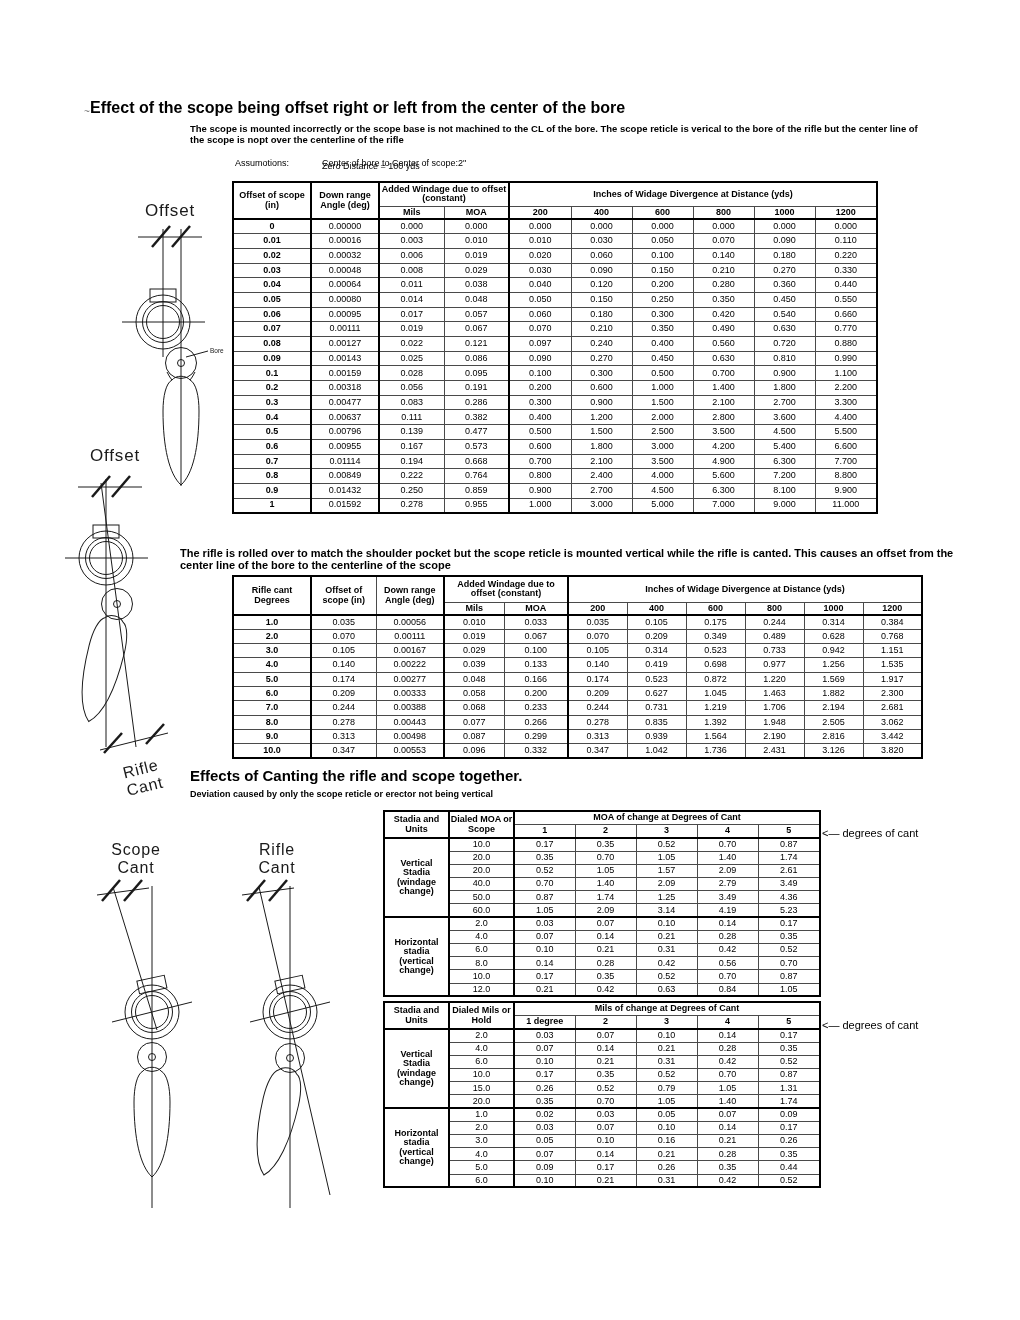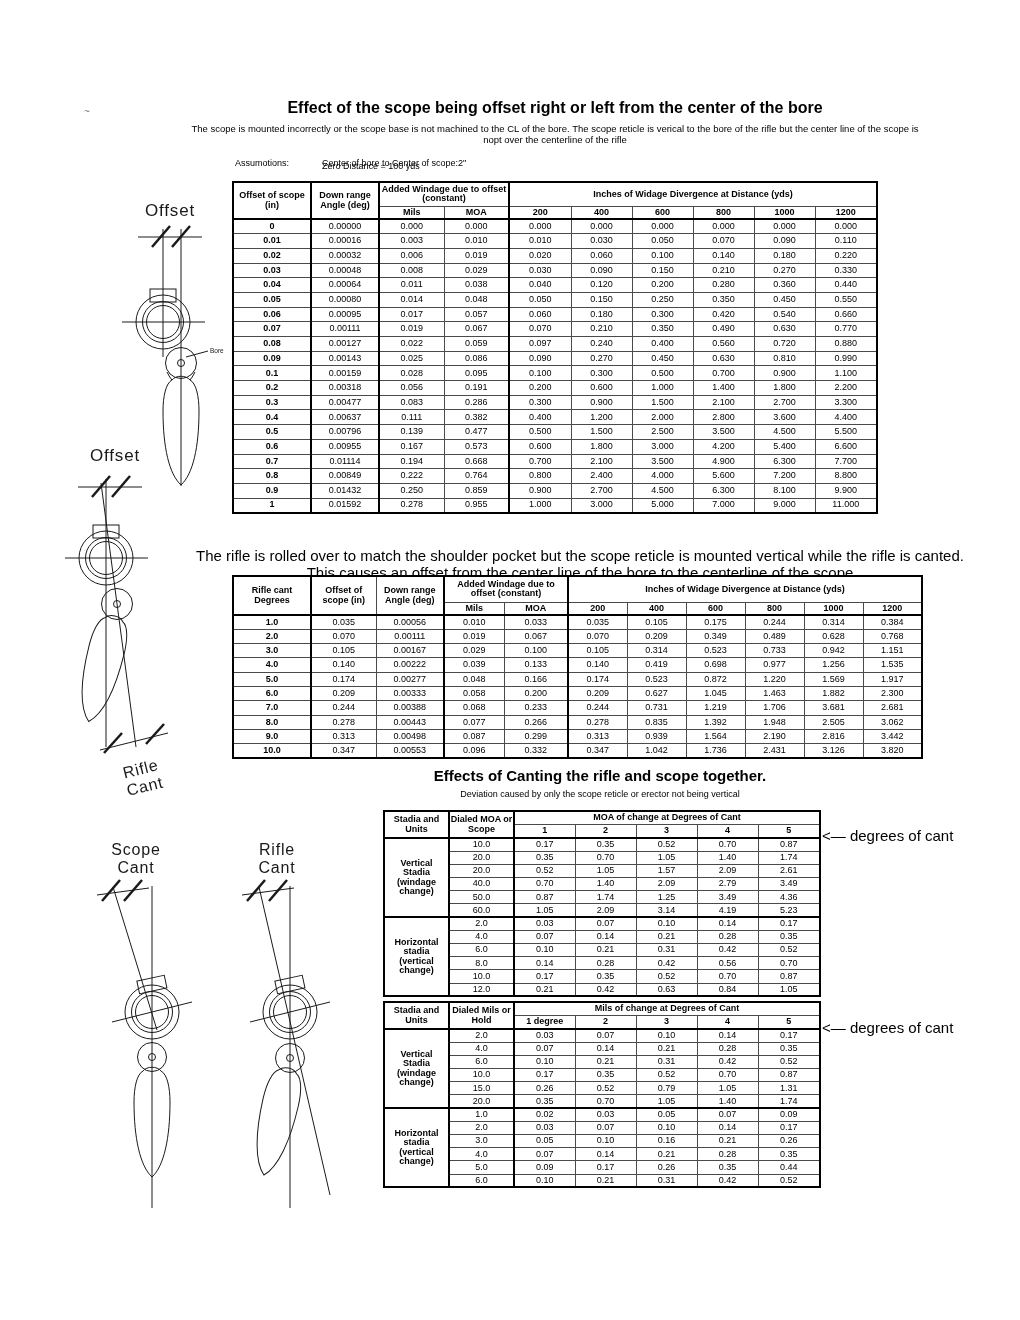--- a/index.html
+++ b/index.html
@@ -1,21 +1,21 @@
 <!DOCTYPE html>
 <html><head>
 <meta charset="utf-8">
 <style>
   *{margin:0;padding:0;box-sizing:border-box}
   html,body{background:#fff}
   #page{position:relative;width:1020px;height:1320px;background:#fff;overflow:hidden;
         font-family:"Liberation Sans",sans-serif;color:#000}
   .abs{position:absolute}
-  .ttl{font-weight:bold;text-align:center;letter-spacing:0}
-  .sub{font-weight:normal;text-align:center}
+  .ttl{font-weight:bold;letter-spacing:0}
+  .sub{font-weight:bold;text-align:left}
   .small{font-size:9px}
   svg{position:absolute;left:0;top:0;pointer-events:none}
 
   table{border-collapse:collapse;table-layout:fixed;background:#fff}
   .dtable{position:absolute;border:2px solid #000}
   .dtable th,.dtable td{border:1px solid #4a4a4a;text-align:center;vertical-align:middle;
         padding:0;font-size:9px;line-height:1.05;overflow:hidden}
   .dtable th{font-weight:bold;white-space:normal}
   .dtable td{white-space:nowrap}
   .bigHdr{font-size:9.5px}
@@ -36,21 +36,21 @@
   .t2 thead tr:first-child th{height:26px}
   .t2 thead tr:last-child th{height:13px}
   .t2 tbody td{height:14.3px}
   .t2 tbody td:first-child{font-weight:bold;border-right:2px solid #000}
   .t2 tbody td:nth-child(4){border-left:2px solid #000}
   .t2 tbody td:nth-child(6){border-left:2px solid #000}
 
   .t3 thead th{height:13.5px}
   .t3 tbody td{height:13.2px}
 
-  .anno{font-size:15px;color:#000;white-space:nowrap}
+  .anno{font-size:11px;color:#000;white-space:nowrap}
   .diaglabel{color:#1a1a1a;text-align:center;letter-spacing:0.8px;line-height:1.15;
         white-space:pre-line;font-size:17px}
   .tilde{font-size:10px;color:#777}
 </style>
 </head>
 <body>
 
 <div id="page">
 
   <svg width="1020" height="1320" viewBox="0 0 1020 1320" fill="none" stroke="#1a1a1a" stroke-width="1">
@@ -268,21 +268,21 @@
           <td>0.210</td>
           <td>0.350</td>
           <td>0.490</td>
           <td>0.630</td>
           <td>0.770</td>
         </tr>
         <tr>
           <td>0.08</td>
           <td>0.00127</td>
           <td>0.022</td>
-          <td>0.059</td>
+          <td>0.121</td>
           <td>0.097</td>
           <td>0.240</td>
           <td>0.400</td>
           <td>0.560</td>
           <td>0.720</td>
           <td>0.880</td>
         </tr>
         <tr>
           <td>0.09</td>
           <td>0.00143</td>
@@ -411,21 +411,21 @@
           <td>1.000</td>
           <td>3.000</td>
           <td>5.000</td>
           <td>7.000</td>
           <td>9.000</td>
           <td>11.000</td>
         </tr>
       </tbody>
   </table>
 
-  <div class="abs sub" style="left:180px;top:547px;width:800px;font-size:15px">The rifle is rolled over to match the shoulder pocket but the scope reticle is mounted vertical while the rifle is canted. This causes an offset from the center line of the bore to the centerline of the scope</div>
+  <div class="abs sub" style="left:180px;top:547px;width:800px;font-size:11px">The rifle is rolled over to match the shoulder pocket but the scope reticle is mounted vertical while the rifle is canted. This causes an offset from the center line of the bore to the centerline of the scope</div>
 
   <table class="dtable t2" style="left:232px;top:575px;width:689px">
     <colgroup>
       <col style="width:78px">
         <col style="width:65px">
         <col style="width:68px">
         <col style="width:60px">
       <col style="width:64px">
         <col style="width:59px">
         <col style="width:59px">
@@ -535,21 +535,21 @@
         <tr>
           <td>7.0</td>
           <td>0.244</td>
           <td>0.00388</td>
           <td>0.068</td>
           <td>0.233</td>
           <td>0.244</td>
           <td>0.731</td>
           <td>1.219</td>
           <td>1.706</td>
-          <td>3.681</td>
+          <td>2.194</td>
           <td>2.681</td>
         </tr>
         <tr>
           <td>8.0</td>
           <td>0.278</td>
           <td>0.00443</td>
           <td>0.077</td>
           <td>0.266</td>
           <td>0.278</td>
           <td>0.835</td>

